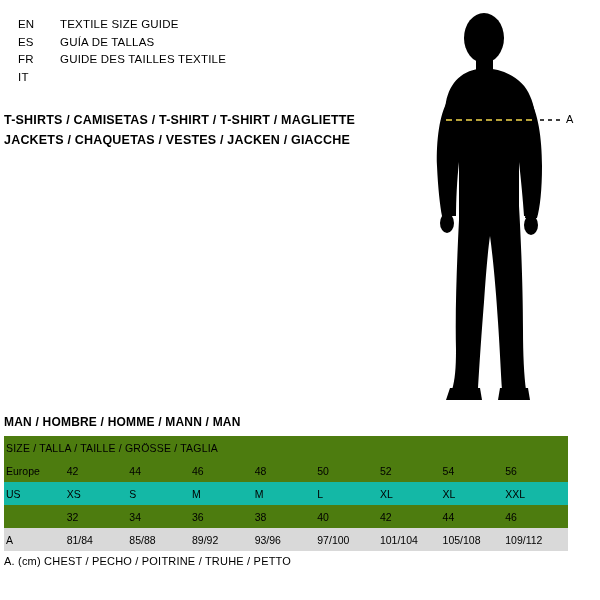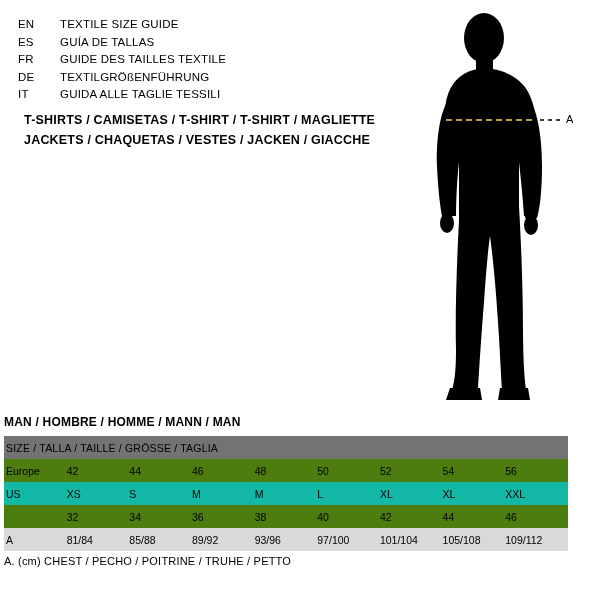--- a/index.html
+++ b/index.html
@@ -42,21 +42,21 @@
   }
   .lang-text {
     flex: 1 1 auto;
     white-space: nowrap;
   }
 
   
   .garment-block {
     position: absolute;
     top: 110px;
-    left: 24px;
+    left: 4px;
     width: 360px;
   }
   .garment-line {
     font-size: 12.5px;
     font-weight: bold;
     line-height: 20px;
     letter-spacing: 0.2px;
     white-space: nowrap;
   }
 
@@ -98,21 +98,21 @@
     width: 564px;
     font-size: 10.5px;
     table-layout: fixed;
   }
   table.size-table td {
     padding: 3px 0 3px 0;
     height: 17px;
     vertical-align: middle;
   }
   .row-head td {
-    background: #737373;
+    background: #4d7c0f;
     font-size: 10.5px;
     letter-spacing: 0.2px;
   }
   .row-light td {
     background: #4d7c0f;
   }
   .row-mid td {
     background: #14b8a6;
   }
   .row-dark td {
@@ -145,26 +145,21 @@
     </div>
     <div class="lang-row">
       <span class="lang-code">ES</span>
       <span class="lang-text">GUÍA DE TALLAS</span>
     </div>
     <div class="lang-row">
       <span class="lang-code">FR</span>
       <span class="lang-text">GUIDE DES TAILLES TEXTILE</span>
     </div>
     <div class="lang-row">
-      <span class="lang-code">DE</span>
-      <span class="lang-text">TEXTILGRÖßENFÜHRUNG</span>
-    </div>
-    <div class="lang-row">
       <span class="lang-code">IT</span>
-      <span class="lang-text">GUIDA ALLE TAGLIE TESSILI</span>
     </div>
   </div>
 
   <div class="garment-block">
     <div class="garment-line">T-SHIRTS / CAMISETAS / T-SHIRT / T-SHIRT / MAGLIETTE</div>
     <div class="garment-line">JACKETS / CHAQUETAS / VESTES / JACKEN / GIACCHE</div>
   </div>
 
   <div class="figure-wrap">
     <svg class="figure-svg" width="200" height="400" viewBox="0 0 200 400">

